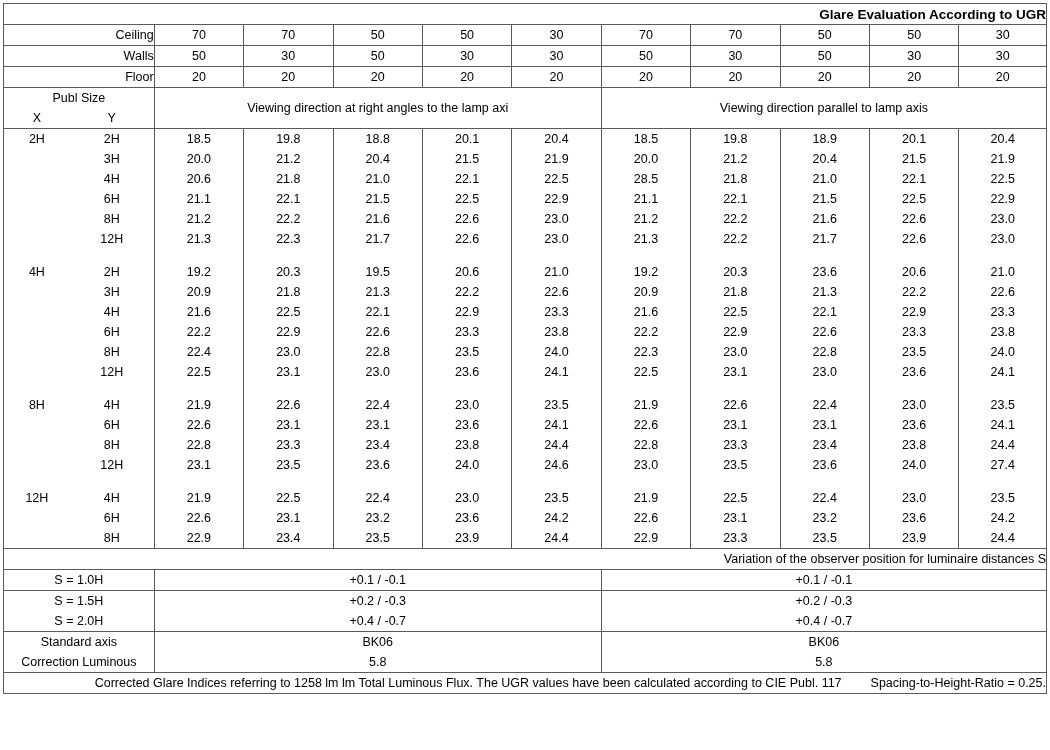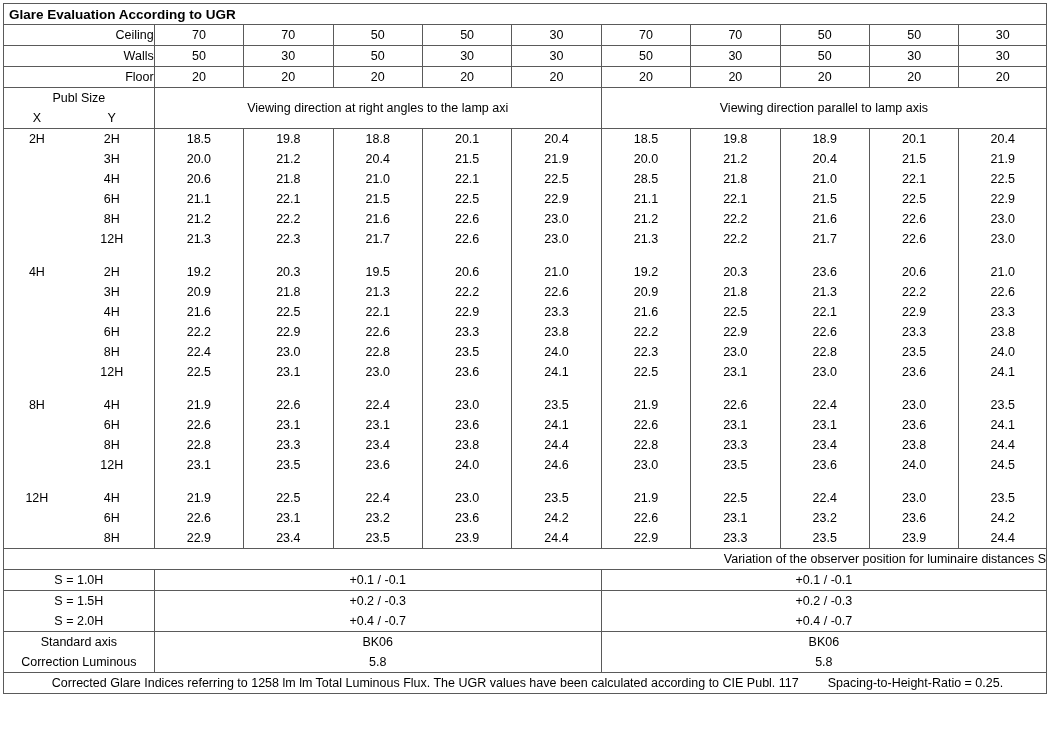--- a/index.html
+++ b/index.html
@@ -31,21 +31,21 @@
     height: 20px;
     line-height: 19px;
     vertical-align: middle;
     white-space: nowrap;
     overflow: hidden;
   }
   .title-cell {
     font-weight: bold;
     font-size: 13.5px;
     padding-left: 5px !important;
-    text-align: left;
+    text-align: right;
     height: 21px;
     margin-left: 44px;
   }
   .rowlabel {
     text-align: right;
     padding-left: 5px !important;
   }
   .ctr { text-align: center; }
   .num { text-align: center; }
   .nbl { border-left: none !important; }
@@ -56,21 +56,21 @@
   .hdr-rowsize {
     text-align: center;
     font-size: 12.5px;
   }
   .blank-row td {
     height: 13px;
   }
   .foot-note {
     font-size: 12.5px;
     padding-left: 5px !important;
-    text-align: center;
+    text-align: right;
   }
 </style>
 </head>
 <body>
 
 <div id="page">
   <table class="ugr-table">
     <colgroup>
       <col style="width:66px">
       <col style="width:84px">
@@ -390,21 +390,21 @@
         <td class="ctr nbb nbt nbl">12H</td>
         <td class="num nbb nbt">23.1</td>
         <td class="num nbb nbt">23.5</td>
         <td class="num nbb nbt">23.6</td>
         <td class="num nbb nbt">24.0</td>
         <td class="num nbb nbt">24.6</td>
         <td class="num nbb nbt">23.0</td>
         <td class="num nbb nbt">23.5</td>
         <td class="num nbb nbt">23.6</td>
         <td class="num nbb nbt">24.0</td>
-        <td class="num nbb nbt">24.5</td>
+        <td class="num nbb nbt">27.4</td>
       </tr>
 
       <tr class="blank-row">
         <td class="nbb nbt nbr"></td>
         <td class="nbb nbt nbl"></td>
         <td class="nbb nbt"></td>
         <td class="nbb nbt"></td>
         <td class="nbb nbt"></td>
         <td class="nbb nbt"></td>
         <td class="nbb nbt"></td>

